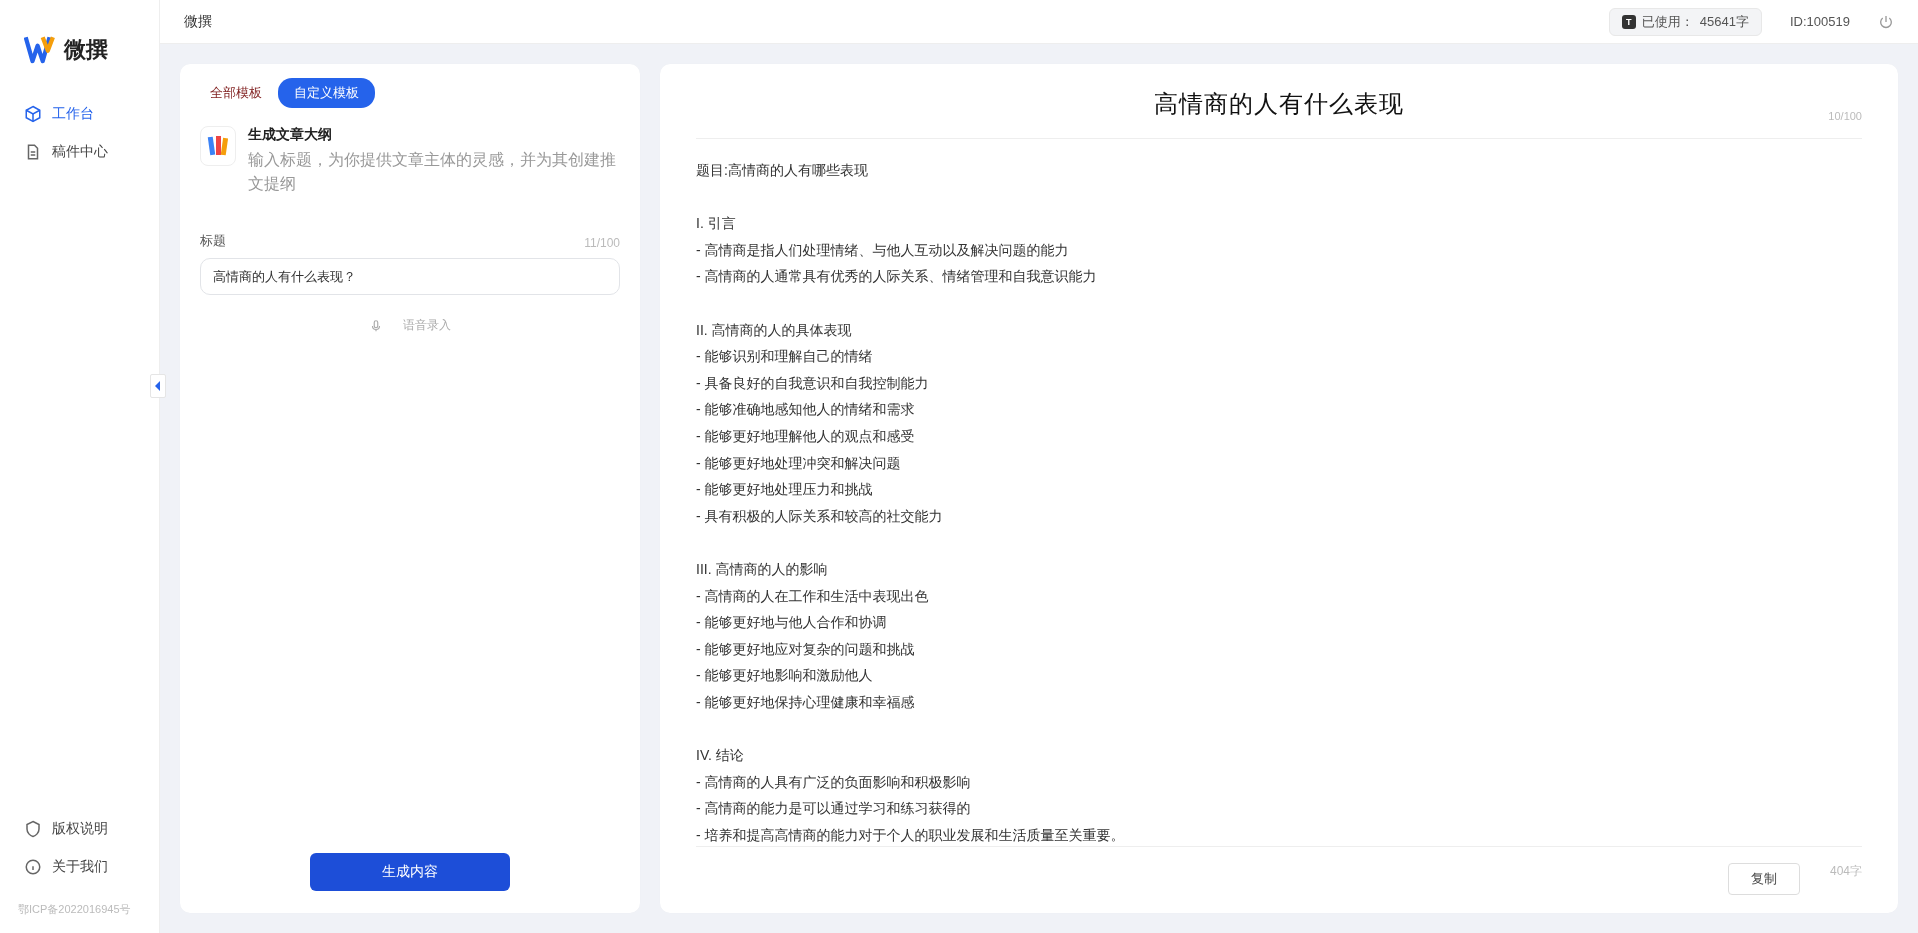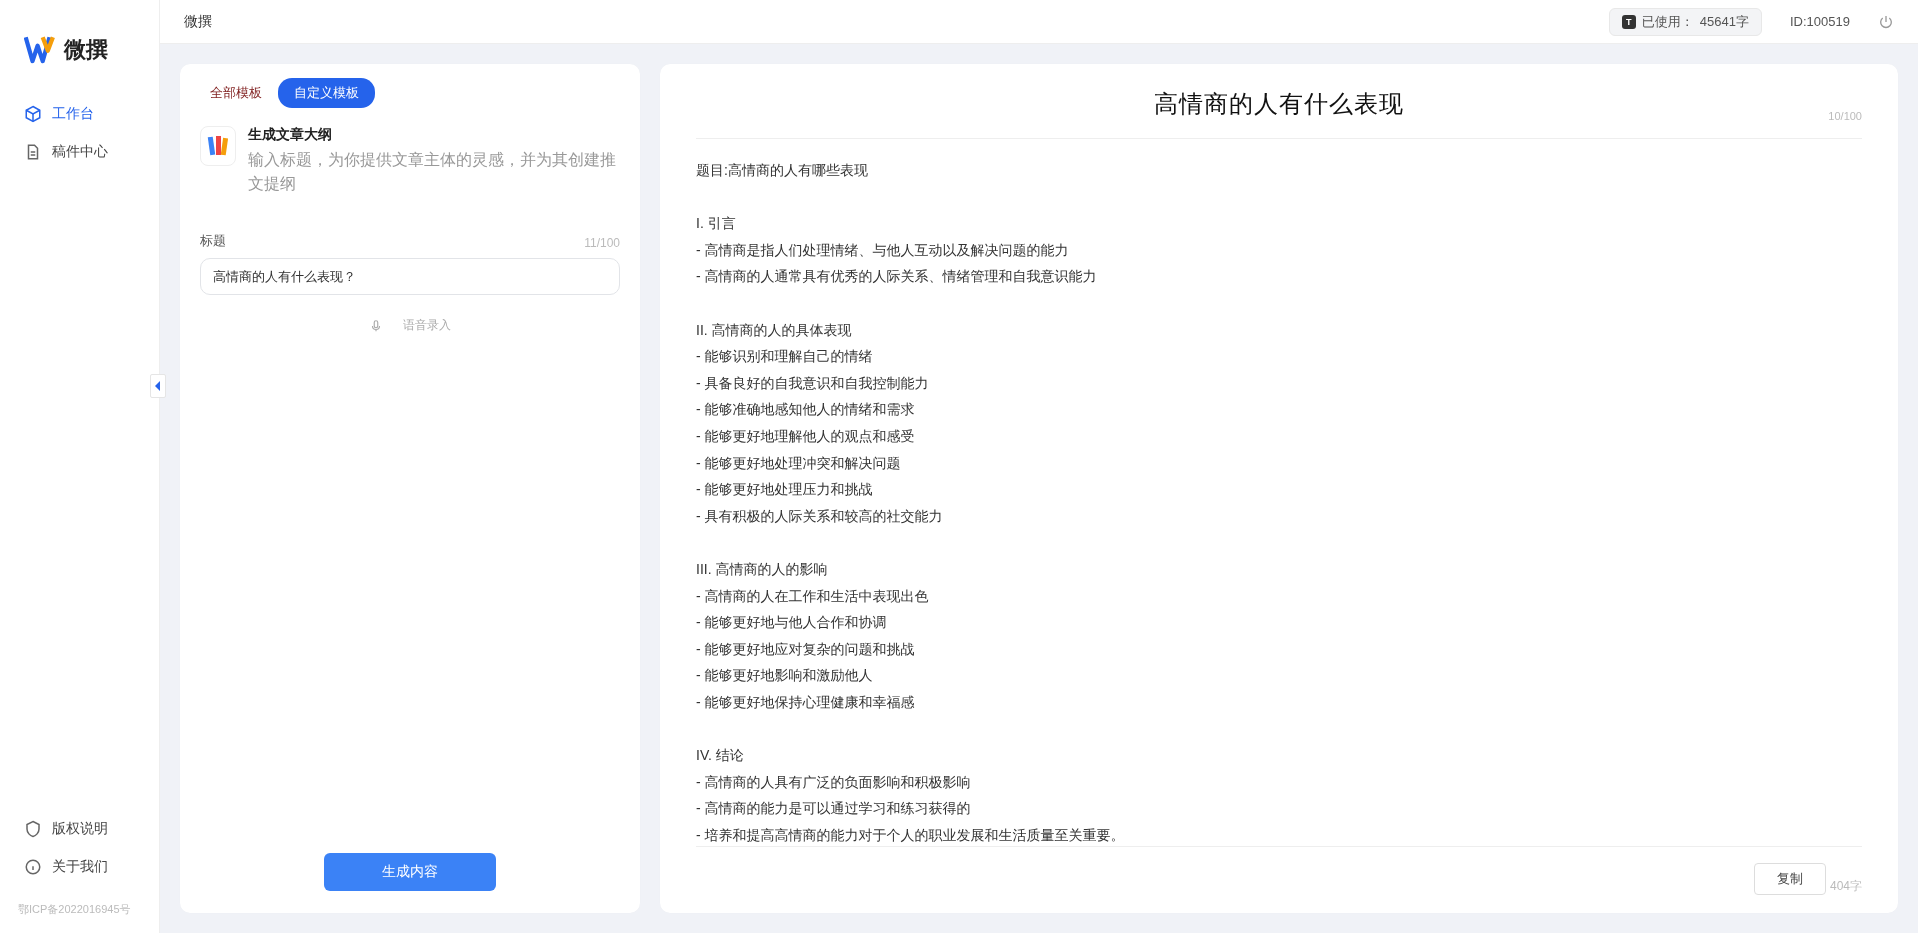--- a/index.html
+++ b/index.html
@@ -36,27 +36,27 @@
 .tool-title { font-size: 14px; font-weight: 600; color: #222; margin-bottom: 4px; }
 .tool-desc { font-size: 16px; color: #999; line-height: 1.5; }
 .form-area { padding: 10px 20px; flex: 1; display: flex; flex-direction: column; }
 .label-row { display: flex; justify-content: space-between; align-items: flex-end; margin: 14px 0 8px 0; }
 .label { font-size: 13px; color: #555; }
 .counter { font-size: 12px; color: #bbb; }
 .text-input { width: 100%; border: 1px solid #e2e4e8; border-radius: 10px; padding: 10px 12px; font-size: 13px; color: #333; outline: none; font-family: inherit; }
 .voice-row { display: flex; align-items: center; justify-content: center; gap: 20px; color: #aaa; font-size: 12px; margin-top: 22px; }
 .voice-icon { width: 14px; height: 14px; }
 .generate-wrap { padding: 16px 20px 22px 20px; }
-.generate-btn { display: block; margin: 0 auto; width: 172px; padding: 10px 0; background: #3b82f6; color: #fff; border: none; border-radius: 6px; font-size: 14px; cursor: pointer; }
+.generate-btn { display: block; margin: 0 auto; width: 200px; padding: 10px 0; background: #1d4ed8; color: #fff; border: none; border-radius: 6px; font-size: 14px; cursor: pointer; }
 .output-head { padding: 24px 36px 10px 36px; position: relative; }
 .output-title { font-size: 24px; font-family: "SimSun", serif; text-align: center; color: #111; letter-spacing: 1px; }
 .output-counter { position: absolute; right: 36px; bottom: 8px; font-size: 11px; color: #bbb; }
 .output-sep { margin: 8px 36px 0 36px; border: none; border-top: 1px solid #eee; }
 .output-body { padding: 18px 36px 20px 36px; flex: 1; overflow-y: auto; font-size: 14px; line-height: 1.9; color: #333; white-space: pre-wrap; }
-.output-foot { border-top: 1px solid #eee; margin: 0 36px; padding: 16px 0 18px 0; display: flex; align-items: flex-end; justify-content: flex-end; gap: 4px; }
+.output-foot { border-top: 1px solid #eee; margin: 0 36px; padding: 16px 0 18px 0; display: flex; align-items: flex-start; justify-content: flex-end; gap: 30px; }
 .copy-btn { padding: 6px 22px; border: 1px solid #ddd; background: #fff; border-radius: 4px; font-size: 13px; color: #444; cursor: pointer; }
 .char-count { font-size: 12px; color: #bbb; }
 </style>
 </head>
 <body>
 
 <div class="app">
   <aside class="sidebar">
     <div class="logo">
       <svg class="logo-mark" viewBox="0 0 40 34">

